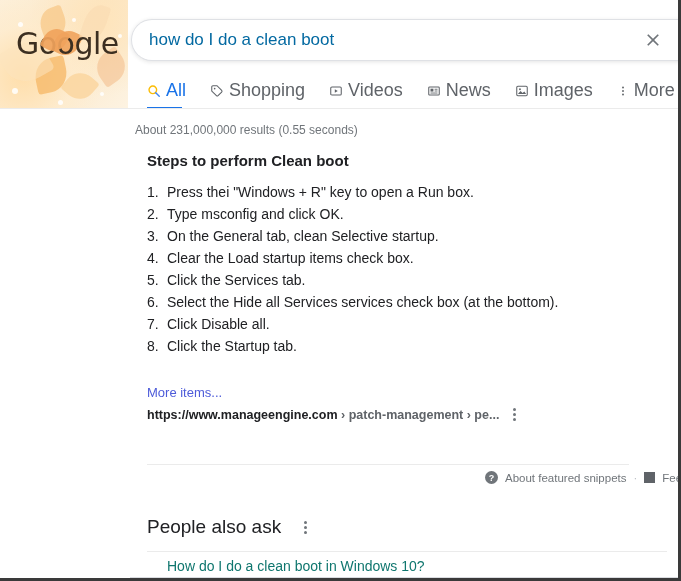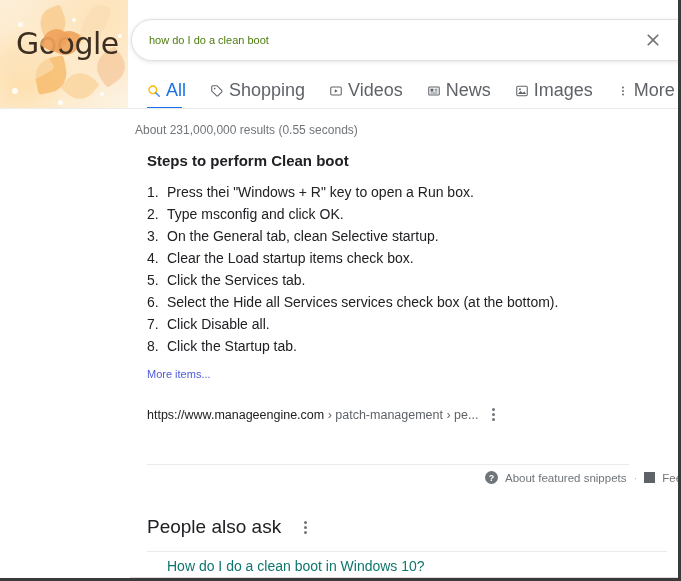--- a/index.html
+++ b/index.html
@@ -68,22 +68,22 @@
     border: 1px solid #dfe1e5;
     border-right: none;
     border-radius: 22px 0 0 22px;
     box-shadow: 0 1px 4px rgba(32,33,36,0.12);
     display: flex; align-items: center;
     z-index: 5;
   }
   .search-input {
     flex: 1;
     border: none; outline: none;
-    font-size: 11px;
-    color: #4d7c0f;
+    font-size: 17px;
+    color: #0369a1;
     background: transparent;
     padding-left: 17px;
     font-family: "Liberation Sans", sans-serif;
   }
   .clear-btn {
     width: 40px; height: 40px;
     display: flex; align-items: center; justify-content: center;
     cursor: pointer;
     margin-right: 10px;
   }
@@ -133,28 +133,29 @@
   }
   .steps { list-style: none; }
   .steps li {
     font-size: 14px; color: #202124;
     line-height: 22px;
     display: flex;
   }
   .steps li .num { width: 20px; flex: 0 0 20px; }
   .more-items {
     display: inline-block;
-    margin-top: 11px;
-    font-size: 11px; color: #4d5bd9;
+    margin-top: 28px;
+    font-size: 13px; color: #4d5bd9;
     cursor: pointer;
   }
   .result-url-row {
     position: absolute; left: 147px; top: 296px;
     display: flex; align-items: center;
     width: 400px;
+    font-weight: bold;
   }
   .result-url {
     font-size: 12.5px; color: #202124;
   }
   .result-url .crumb { color: #5f6368; }
   .kebab {
     margin-left: 11px;
     display: flex; flex-direction: column; gap: 2px;
     cursor: pointer; padding: 3px;
   }

